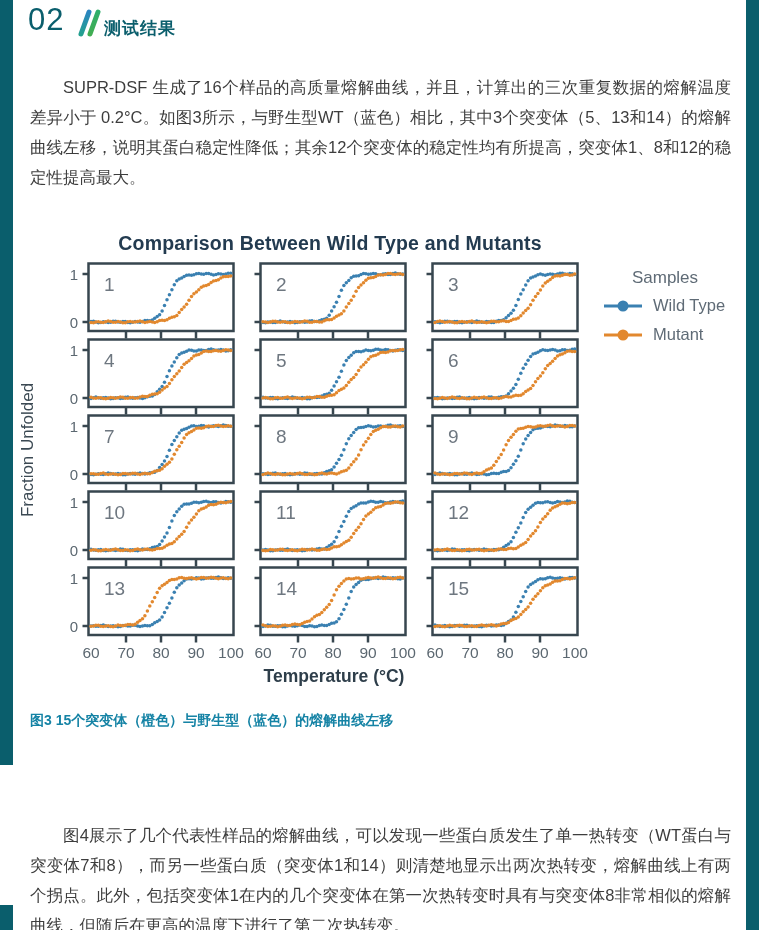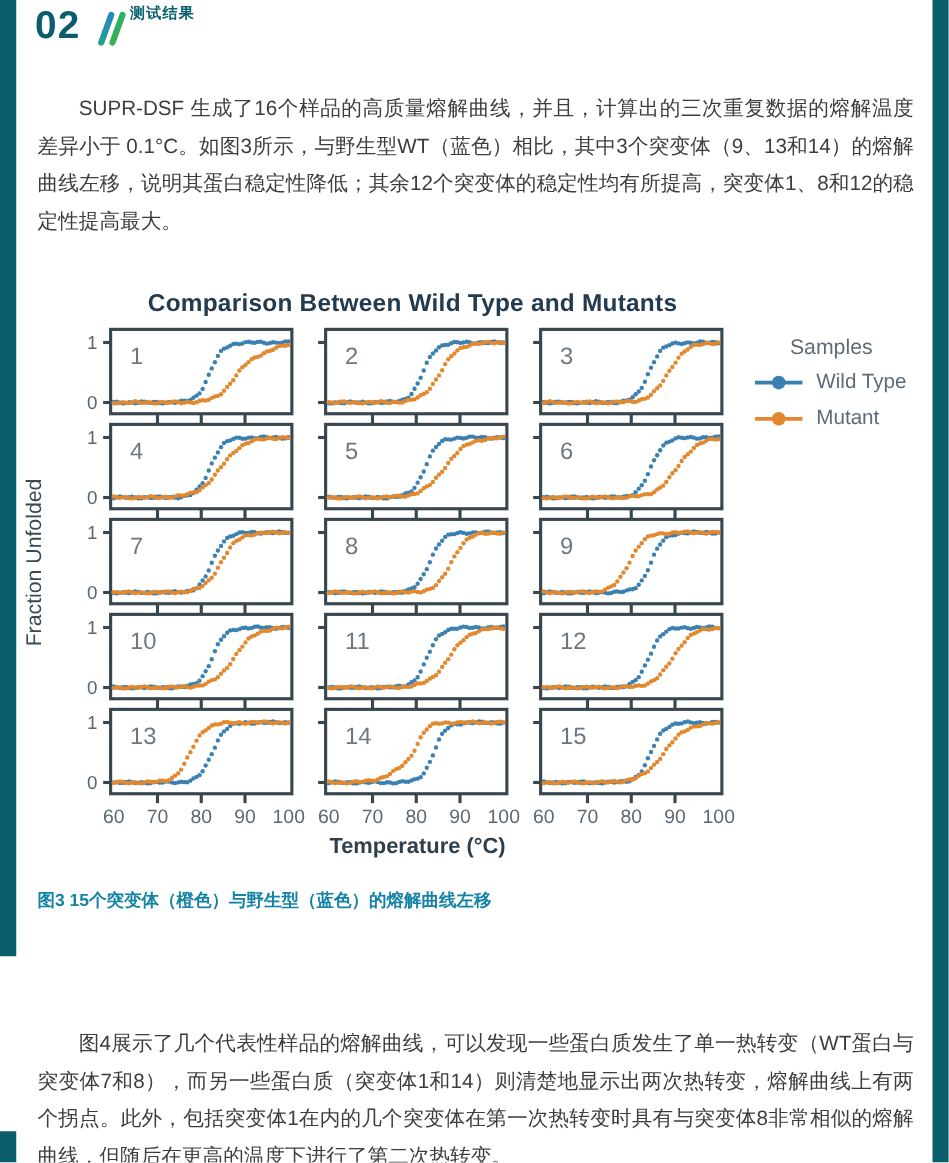--- a/index.html
+++ b/index.html
@@ -9,26 +9,26 @@
     font-family:"Liberation Sans","DejaVu Sans",sans-serif;
     --accent:#0a5e6c; --caption:#1583a5; --body-text:#3d3d3d;
   }
   svg{overflow:visible;display:block;}
   .vbar{position:absolute;background:var(--accent);}
   #left-bar{left:0;top:0;width:13px;height:765px;}
   #left-bar-2{left:0;top:905px;width:13px;height:25px;}
   #right-bar{left:746px;top:0;width:13px;height:930px;}
   .sec-num{
     position:absolute;left:28px;top:2px;
-    font-size:31px;font-weight:bold;color:var(--accent);letter-spacing:1px;
+    font-size:31px;font-weight:normal;color:var(--accent);letter-spacing:1px;
   }
   .slash-icon{position:absolute;left:76px;top:8px;}
   .sec-title{
-    position:absolute;left:104px;top:2px;
-    font-size:12px;font-weight:bold;color:var(--accent);letter-spacing:1px;
+    position:absolute;left:104px;top:17px;
+    font-size:17px;font-weight:bold;color:var(--accent);letter-spacing:1px;
   }
   .body-text{
     position:absolute;left:30px;width:701px;margin:0;
     font-size:16.5px;line-height:30px;color:var(--body-text);
     text-align:justify;text-indent:2em;
   }
   #para-1{top:72px;}
   #para-2{top:820px;}
   #figure{position:absolute;left:0;top:228px;width:625px;height:480px;}
   #chart-title{
@@ -78,21 +78,21 @@
             <stop offset="1" stop-color="#41ad52"></stop>
         </linearGradient>
       </defs>
       <line x1="13" y1="4" x2="5" y2="26" stroke="url(#sg1)" stroke-width="5" stroke-linecap="round"></line>
       <line x1="22" y1="4" x2="14" y2="26" stroke="url(#sg2)" stroke-width="5" stroke-linecap="round"></line>
     </svg>
   </span>
   <span class="sec-title">测试结果</span>
 </header>
 
-<p class="body-text" id="para-1">SUPR-DSF 生成了16个样品的高质量熔解曲线，并且，计算出的三次重复数据的熔解温度差异小于 0.1°C。如图3所示，与野生型WT（蓝色）相比，其中3个突变体（9、13和14）的熔解曲线左移，说明其蛋白稳定性降低；其余12个突变体的稳定性均有所提高，突变体1、8和12的稳定性提高最大。</p>
+<p class="body-text" id="para-1">SUPR-DSF 生成了16个样品的高质量熔解曲线，并且，计算出的三次重复数据的熔解温度差异小于 0.2°C。如图3所示，与野生型WT（蓝色）相比，其中3个突变体（5、13和14）的熔解曲线左移，说明其蛋白稳定性降低；其余12个突变体的稳定性均有所提高，突变体1、8和12的稳定性提高最大。</p>
 
 <div id="figure">
   <div id="chart-title" style="color: rgb(35, 59, 80);">Comparison Between Wild Type and Mutants</div>
   <div id="ylabel">Fraction Unfolded</div>
   <div id="plot-grid">
       <svg width="155" height="100" class="cell" style="left: 80px; top: 34px;">
         <rect x="8.5" y="1.5" width="145" height="67.5" fill="none" stroke="#37464f" stroke-width="2.5"></rect>
         <line x1="46" y1="69" x2="46" y2="76.5" stroke="#37464f" stroke-width="2.5"></line>
         <line x1="81" y1="69" x2="81" y2="76.5" stroke="#37464f" stroke-width="2.5"></line>
         <line x1="116" y1="69" x2="116" y2="76.5" stroke="#37464f" stroke-width="2.5"></line>

